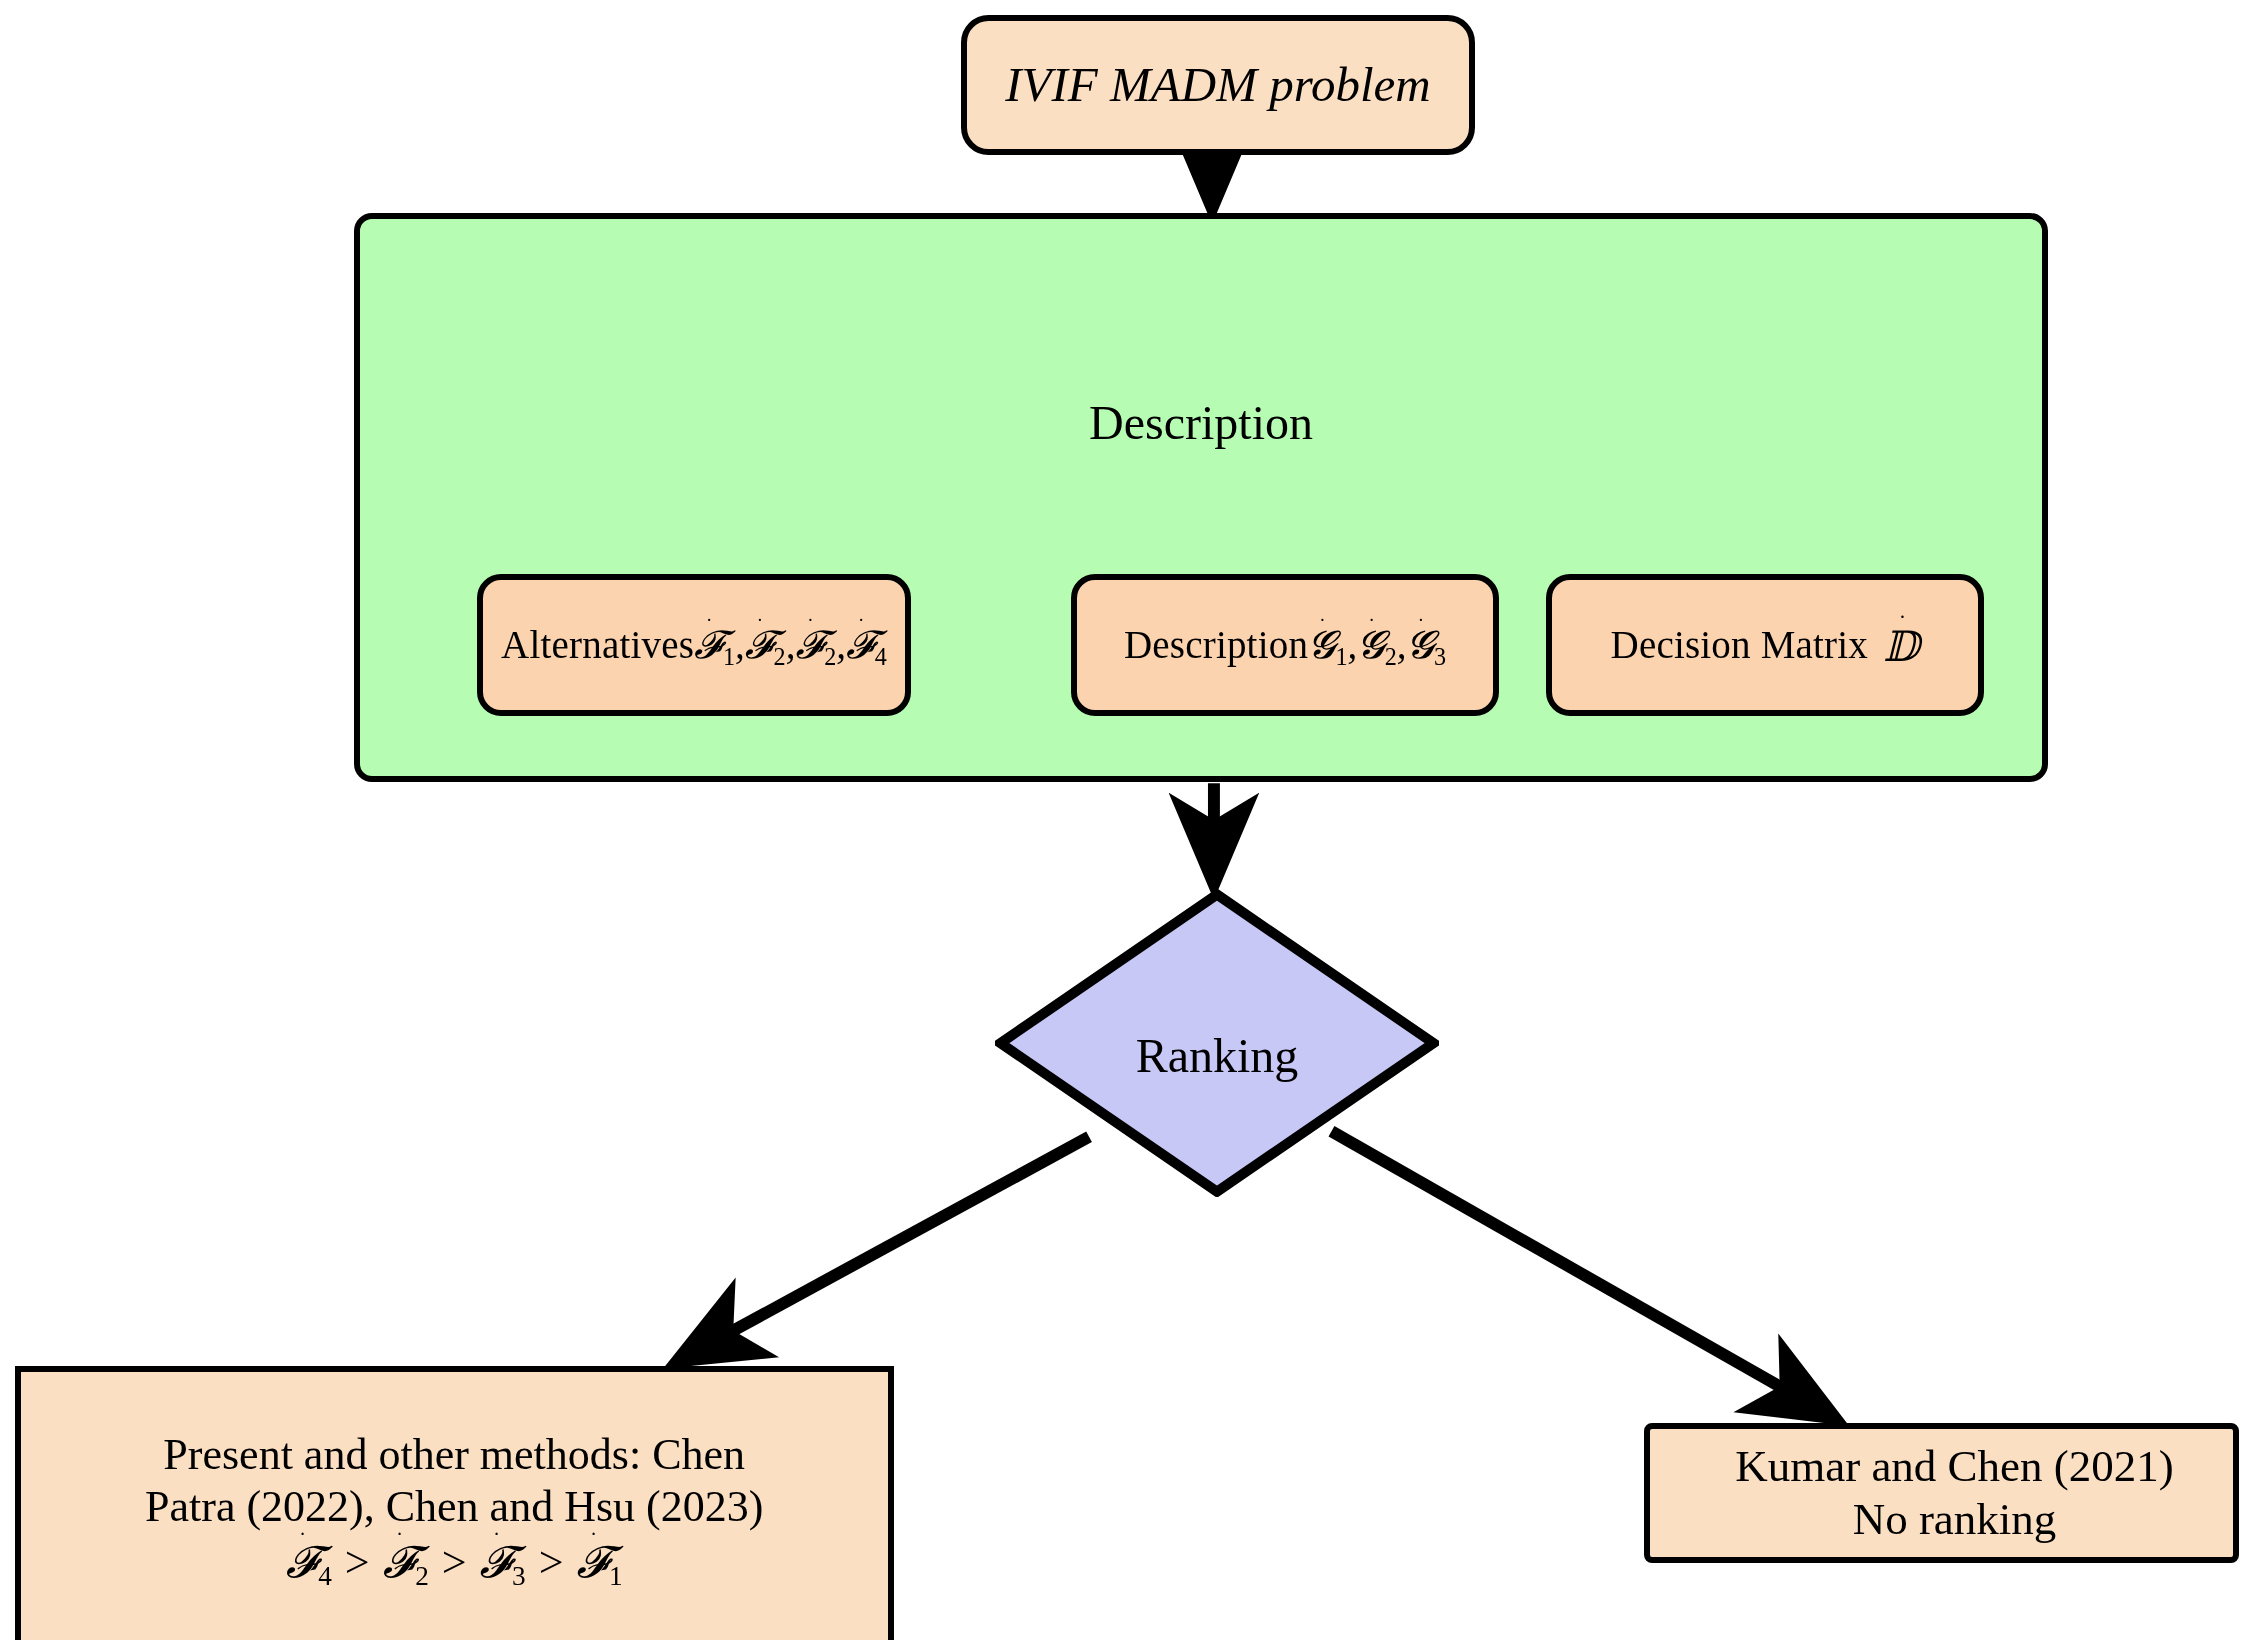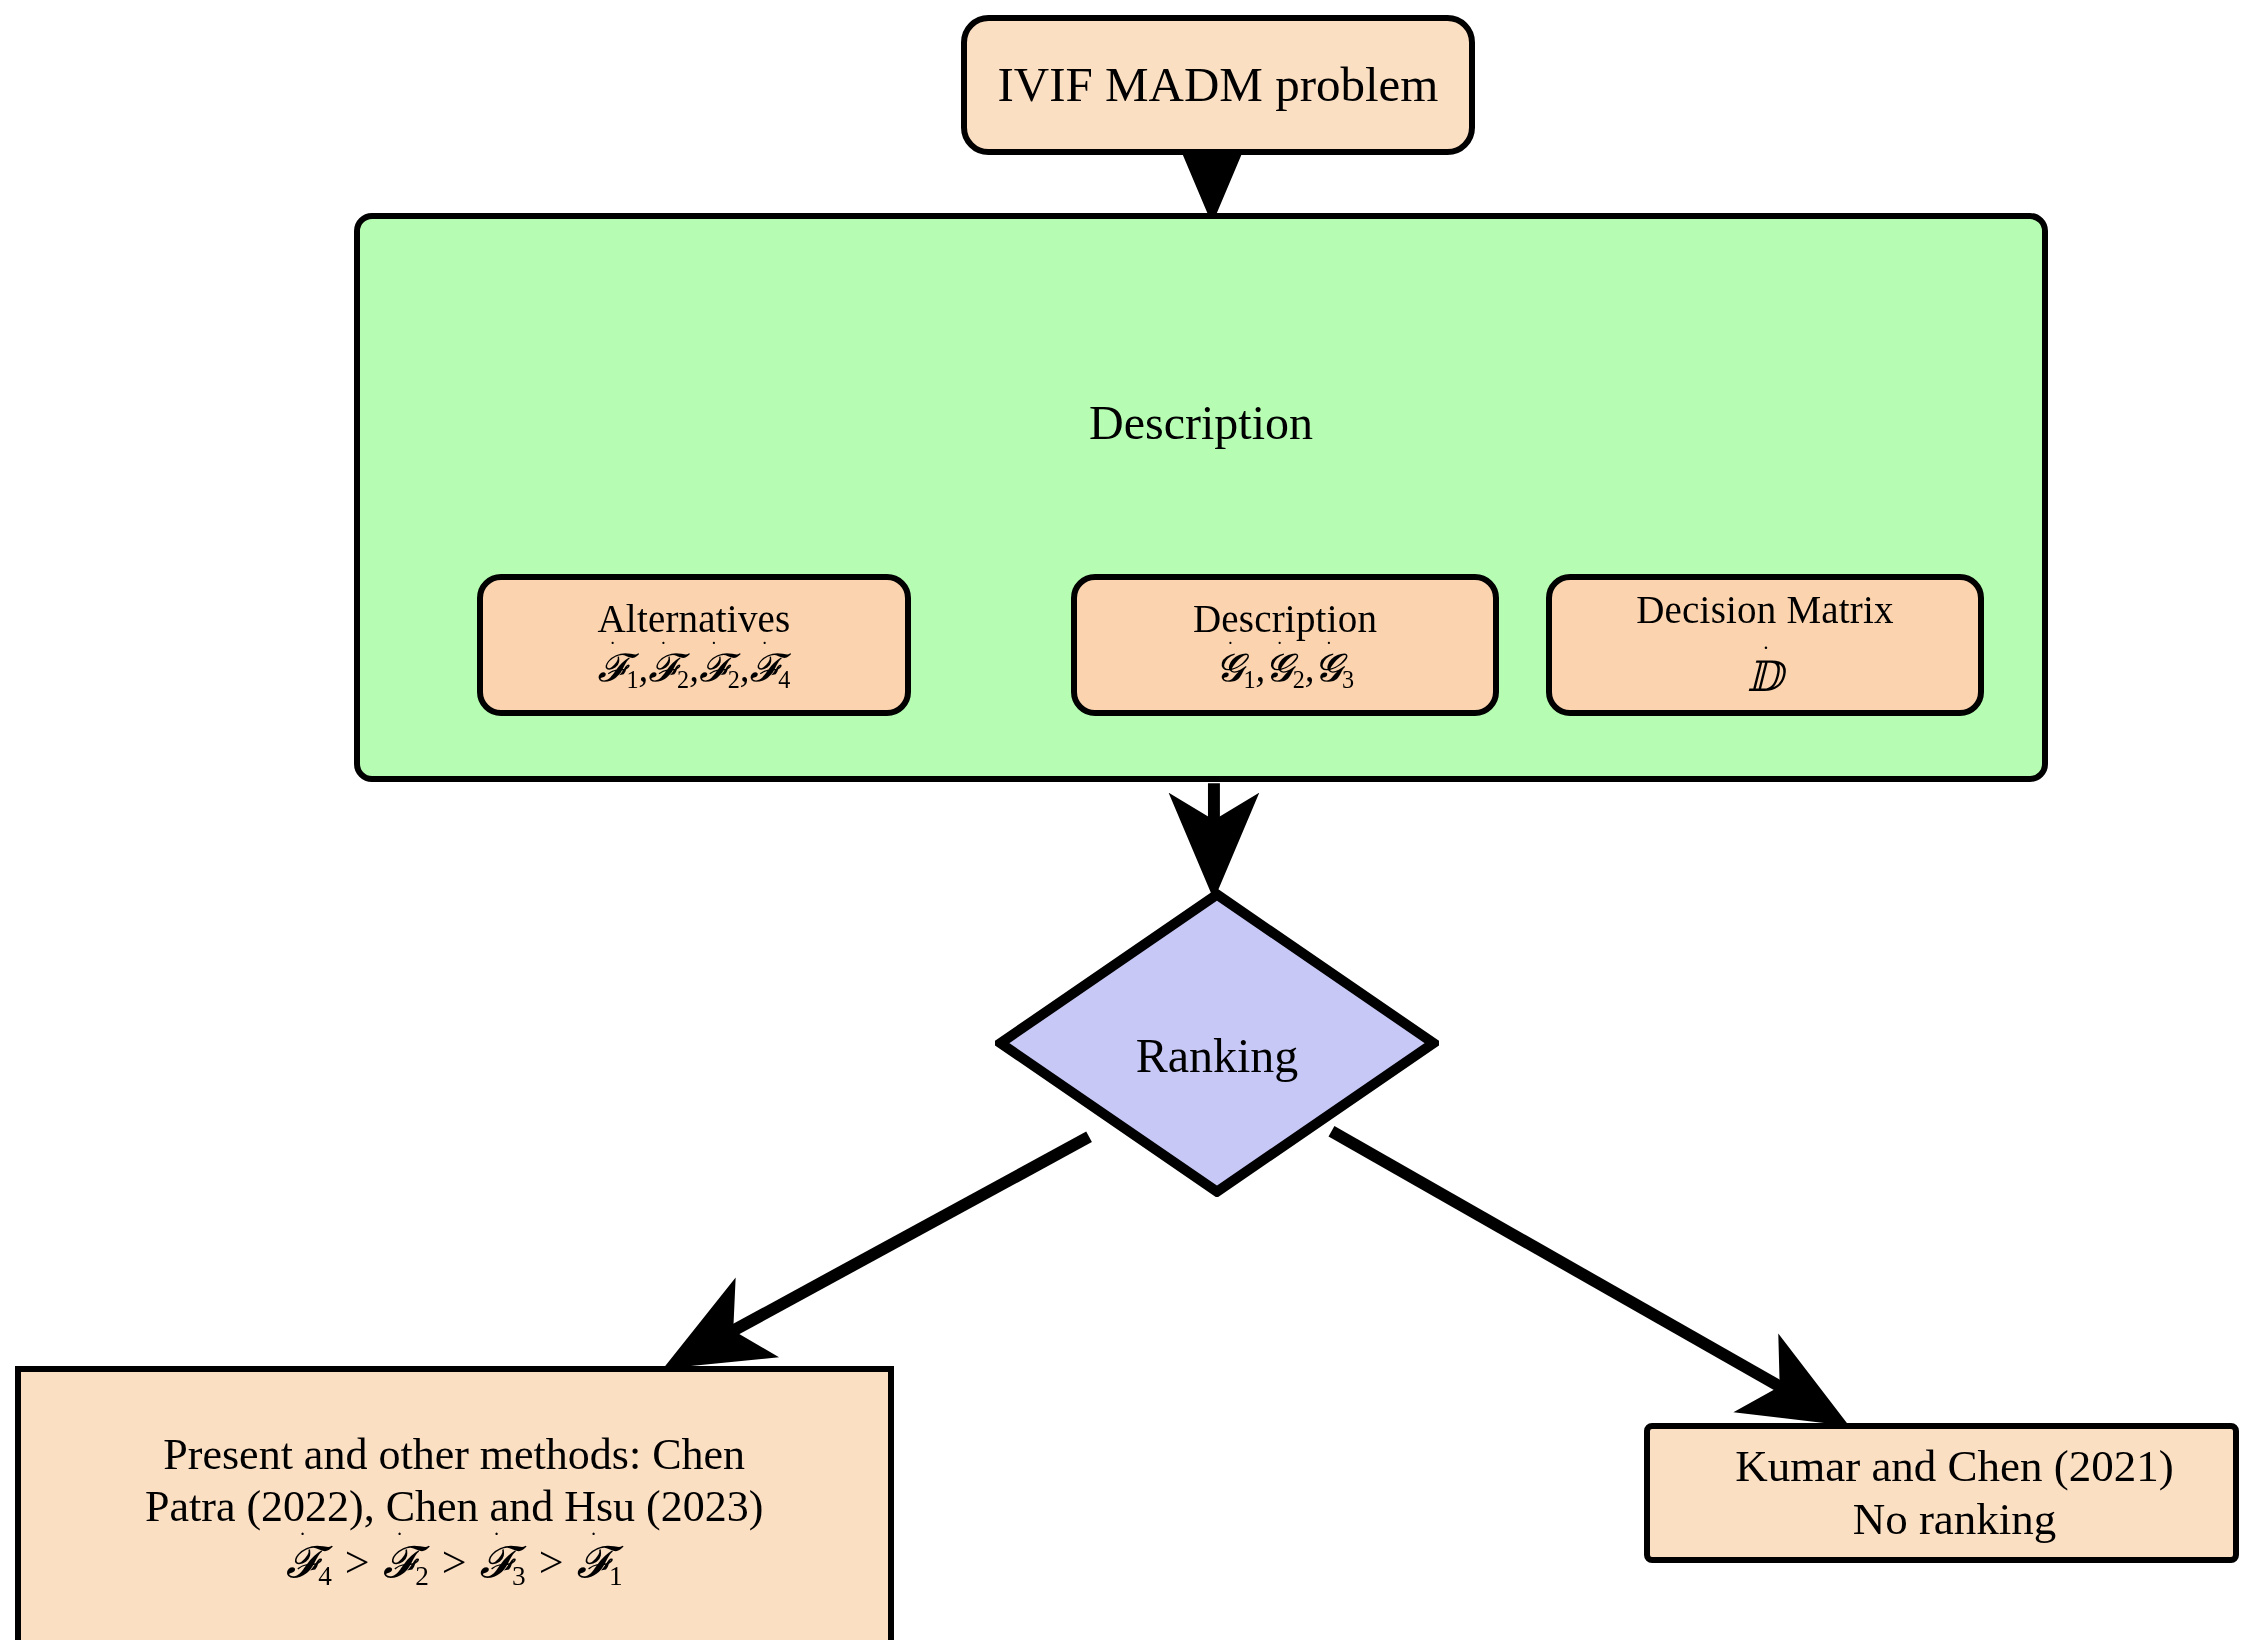--- a/index.html
+++ b/index.html
@@ -30,20 +30,21 @@
   
   #ivif-node {
     left: 961px;
     top: 14.7px;
     width: 514px;
     height: 140px;
     background: #fbdfc3;
     border: 6.4px solid #000000;
     border-radius: 27.5px;
     font-size: 49px;
+    font-style: italic;
   }
   
   #description-node {
     left: 354px;
     top: 213px;
     width: 1694px;
     height: 569px;
     background: #b6fdb3;
     border: 6.4px solid #000000;
     border-radius: 18px;
@@ -58,21 +59,21 @@
     font-size: 48px;
     color: #000000;
   }
   .sub-node {
     position: absolute;
     box-sizing: border-box;
     background: #fbd3ae;
     border: 6.4px solid #000000;
     border-radius: 24px;
     display: flex;
-    flex-direction: column;
+    flex-direction: row;
     align-items: center;
     justify-content: center;
     text-align: center;
     color: #000000;
   }
   #alternatives-node {
     left: 117px;
     top: 355px;
     width: 434px;
     height: 142px;

